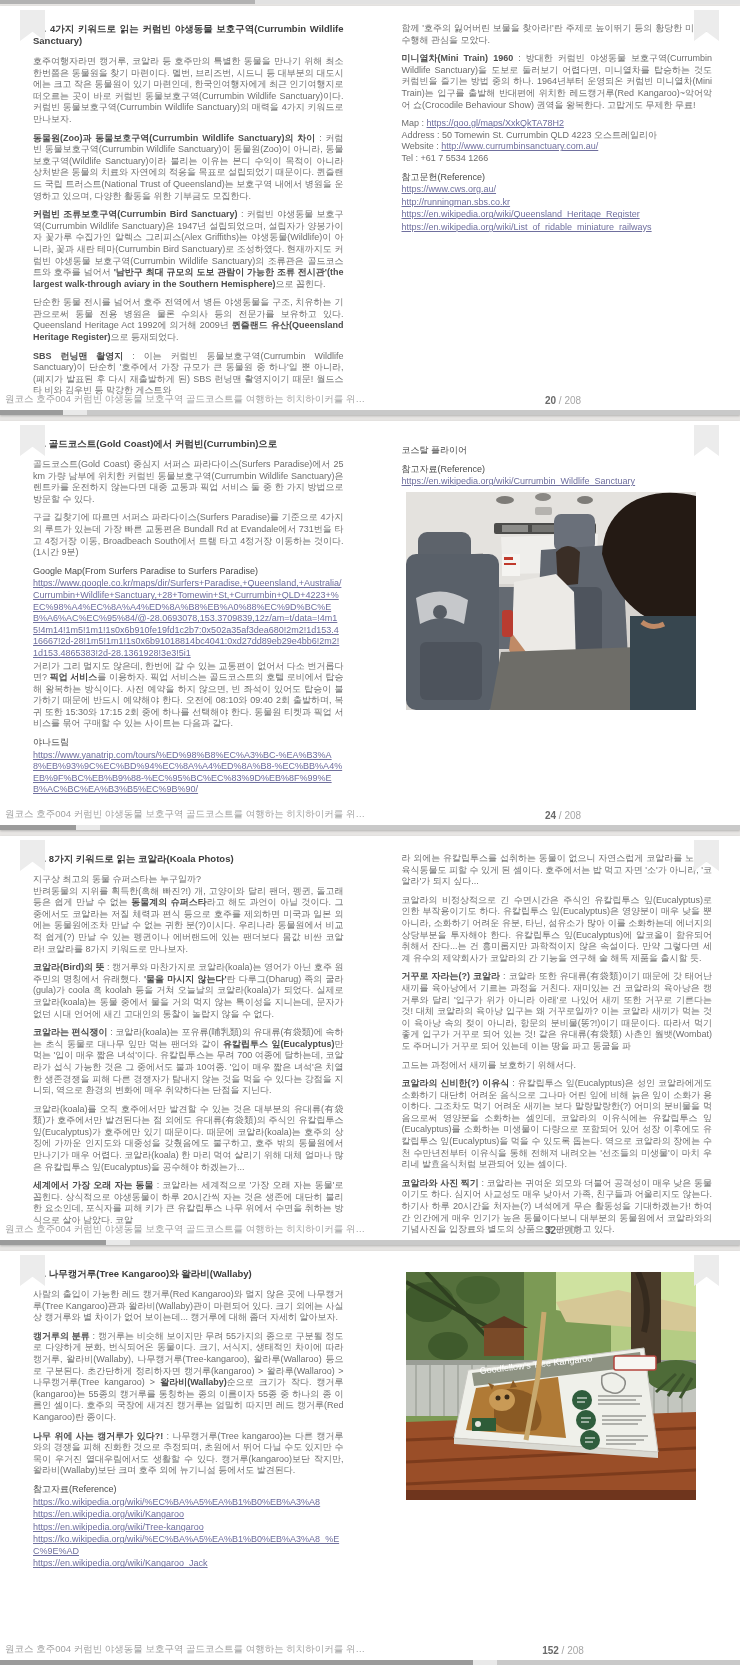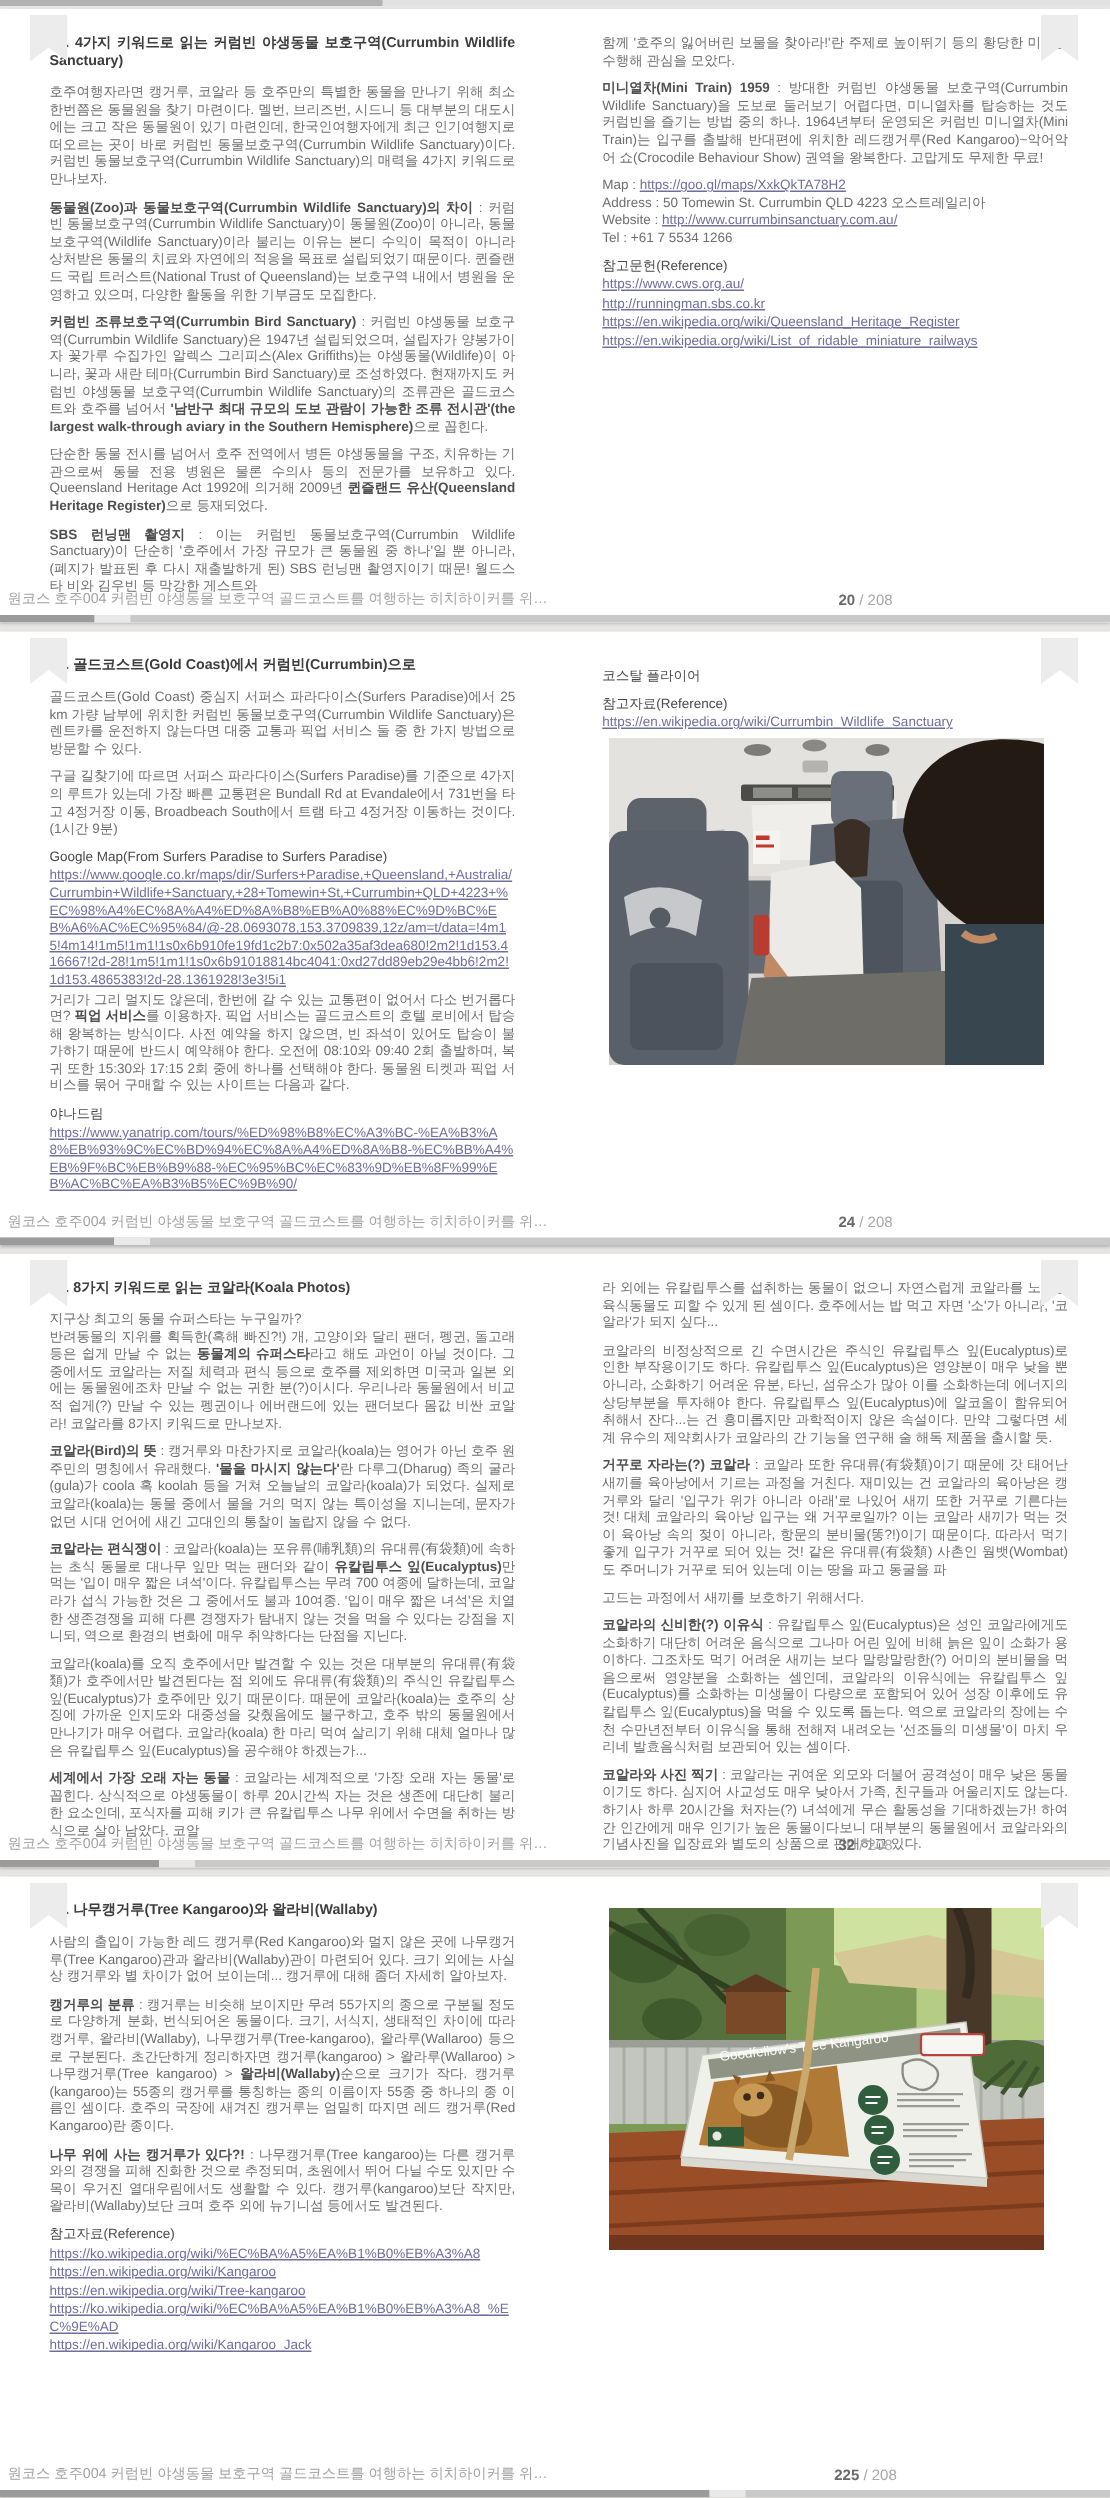--- a/index.html
+++ b/index.html
@@ -19,21 +19,21 @@
   .title{font-weight:bold;color:#3d3d3d;font-size:9.5px;line-height:12px;margin-bottom:9px;text-align:justify;}
   .para{text-align:justify;}
   .para b,.kv b{color:#4f4f4f;}
   .h{font-weight:normal;color:#4a4a4a;margin:7px 0 1px 0;}
   .kv{margin:0;}
   .linkline{margin:0 0 1px 0;}
   .lnk{color:#6f6f9e;text-decoration:underline;word-break:break-all;cursor:pointer;}
   .photo{width:290px;margin:4px 0 0 4px;}
   .photo svg{display:block;width:100%;height:auto;}
   .pfooter{position:absolute;left:5px;right:0;bottom:9px;height:13px;font-size:9.5px;color:#a2a2a2;white-space:nowrap;}
-  .pnum{position:absolute;left:512px;bottom:0;width:120px;text-align:center;font-size:10px;color:#a6a6a6;}
+  .pnum{position:absolute;left:498px;bottom:0;width:120px;text-align:center;font-size:10px;color:#a6a6a6;}
   .pnum b{color:#6a6a6a;font-weight:bold;}
   .pbar{position:absolute;left:0;right:0;bottom:0;height:5px;background:#c9c9c9;}
   .pbar .fill{position:absolute;left:0;top:0;height:100%;background:#9b9b9b;}
   .pbar .thumb{position:absolute;top:0;height:100%;width:24px;background:#e9e9e9;}
 </style>
 </head>
 <body>
 
 <div class="stage">
   <div class="prevbar">
@@ -47,21 +47,21 @@
       <div class="col">
           <div class="blk title">00. 4가지 키워드로 읽는 커럼빈 야생동물 보호구역(Currumbin Wildlife Sanctuary)</div>
           <div class="blk para">호주여행자라면 캥거루, 코알라 등 호주만의 특별한 동물을 만나기 위해 최소 한번쯤은 동물원을 찾기 마련이다. 멜번, 브리즈번, 시드니 등 대부분의 대도시에는 크고 작은 동물원이 있기 마련인데, 한국인여행자에게 최근 인기여행지로 떠오르는 곳이 바로 커럼빈 동물보호구역(Currumbin Wildlife Sanctuary)이다. 커럼빈 동물보호구역(Currumbin Wildlife Sanctuary)의 매력을 4가지 키워드로 만나보자.</div>
           <div class="blk para"><b>동물원(Zoo)과 동물보호구역(Currumbin Wildlife Sanctuary)의 차이</b> : 커럼빈 동물보호구역(Currumbin Wildlife Sanctuary)이 동물원(Zoo)이 아니라, 동물보호구역(Wildlife Sanctuary)이라 불리는 이유는 본디 수익이 목적이 아니라 상처받은 동물의 치료와 자연에의 적응을 목표로 설립되었기 때문이다. 퀸즐랜드 국립 트러스트(National Trust of Queensland)는 보호구역 내에서 병원을 운영하고 있으며, 다양한 활동을 위한 기부금도 모집한다.</div>
           <div class="blk para"><b>커럼빈 조류보호구역(Currumbin Bird Sanctuary)</b> : 커럼빈 야생동물 보호구역(Currumbin Wildlife Sanctuary)은 1947년 설립되었으며, 설립자가 양봉가이자 꽃가루 수집가인 알렉스 그리피스(Alex Griffiths)는 야생동물(Wildlife)이 아니라, 꽃과 새란 테마(Currumbin Bird Sanctuary)로 조성하였다. 현재까지도 커럼빈 야생동물 보호구역(Currumbin Wildlife Sanctuary)의 조류관은 골드코스트와 호주를 넘어서 <b>'남반구 최대 규모의 도보 관람이 가능한 조류 전시관'(the largest walk-through aviary in the Southern Hemisphere)</b>으로 꼽힌다.</div>
           <div class="blk para">단순한 동물 전시를 넘어서 호주 전역에서 병든 야생동물을 구조, 치유하는 기관으로써 동물 전용 병원은 물론 수의사 등의 전문가를 보유하고 있다. Queensland Heritage Act 1992에 의거해 2009년 <b>퀸즐랜드 유산(Queensland Heritage Register)</b>으로 등재되었다.</div>
           <div class="blk para"><b>SBS 런닝맨 촬영지</b> : 이는 커럼빈 동물보호구역(Currumbin Wildlife Sanctuary)이 단순히 '호주에서 가장 규모가 큰 동물원 중 하나'일 뿐 아니라, (폐지가 발표된 후 다시 재출발하게 된) SBS 런닝맨 촬영지이기 때문! 월드스타 비와 김우빈 등 막강한 게스트와</div>
         </div>
       <div class="col">
           <div class="blk para">함께 '호주의 잃어버린 보물을 찾아라!'란 주제로 높이뛰기 등의 황당한 미션을 수행해 관심을 모았다.</div>
-          <div class="blk para"><b>미니열차(Mini Train) 1959</b> : 방대한 커럼빈 야생동물 보호구역(Currumbin Wildlife Sanctuary)을 도보로 둘러보기 어렵다면, 미니열차를 탑승하는 것도 커럼빈을 즐기는 방법 중의 하나. 1964년부터 운영되온 커럼빈 미니열차(Mini Train)는 입구를 출발해 반대편에 위치한 레드캥거루(Red Kangaroo)~악어악어 쇼(Crocodile Behaviour Show) 권역을 왕복한다. 고맙게도 무제한 무료!</div>
+          <div class="blk para"><b>미니열차(Mini Train) 1960</b> : 방대한 커럼빈 야생동물 보호구역(Currumbin Wildlife Sanctuary)을 도보로 둘러보기 어렵다면, 미니열차를 탑승하는 것도 커럼빈을 즐기는 방법 중의 하나. 1964년부터 운영되온 커럼빈 미니열차(Mini Train)는 입구를 출발해 반대편에 위치한 레드캥거루(Red Kangaroo)~악어악어 쇼(Crocodile Behaviour Show) 권역을 왕복한다. 고맙게도 무제한 무료!</div>
           <div class="blk kv">Map : <a class="lnk">https://goo.gl/maps/XxkQkTA78H2</a></div>
           <div class="blk kv">Address : 50 Tomewin St. Currumbin QLD 4223 오스트레일리아</div>
           <div class="blk kv">Website : <a class="lnk">http://www.currumbinsanctuary.com.au/</a></div>
           <div class="blk kv">Tel : +61 7 5534 1266</div>
           <div class="blk h">참고문헌(Reference)</div>
           <div class="blk linkline"><a class="lnk">https://www.cws.org.au/</a></div>
           <div class="blk linkline"><a class="lnk">http://runningman.sbs.co.kr</a></div>
           <div class="blk linkline"><a class="lnk">https://en.wikipedia.org/wiki/Queensland_Heritage_Register</a></div>
           <div class="blk linkline"><a class="lnk">https://en.wikipedia.org/wiki/List_of_ridable_miniature_railways</a></div>
         </div>
@@ -246,20 +246,20 @@
         <path d="M192,124 h44 M192,128 h38 M192,132 h42"></path>
         <path d="M196,144 h44 M196,148 h40 M196,152 h36"></path>
         <path d="M200,164 h42 M200,168 h38 M200,172 h30"></path>
       </g>
     </svg>
   </div>
         </div>
     </div>
     <div class="pfooter">
       <span class="ftitle">원코스 호주004 커럼빈 야생동물 보호구역 골드코스트를 여행하는 히치하이커를 위…</span>
-      <span class="pnum"><b>225</b><span> / </span><span>208</span></span>
+      <span class="pnum"><b>152</b><span> / </span><span>208</span></span>
     </div>
     <div class="pbar">
         <div class="fill" style="width: 472.7px;"></div>
         <div class="thumb" style="left: 472.7px;"></div>
       </div>
   </section>
 </div>
 
 </body></html>

